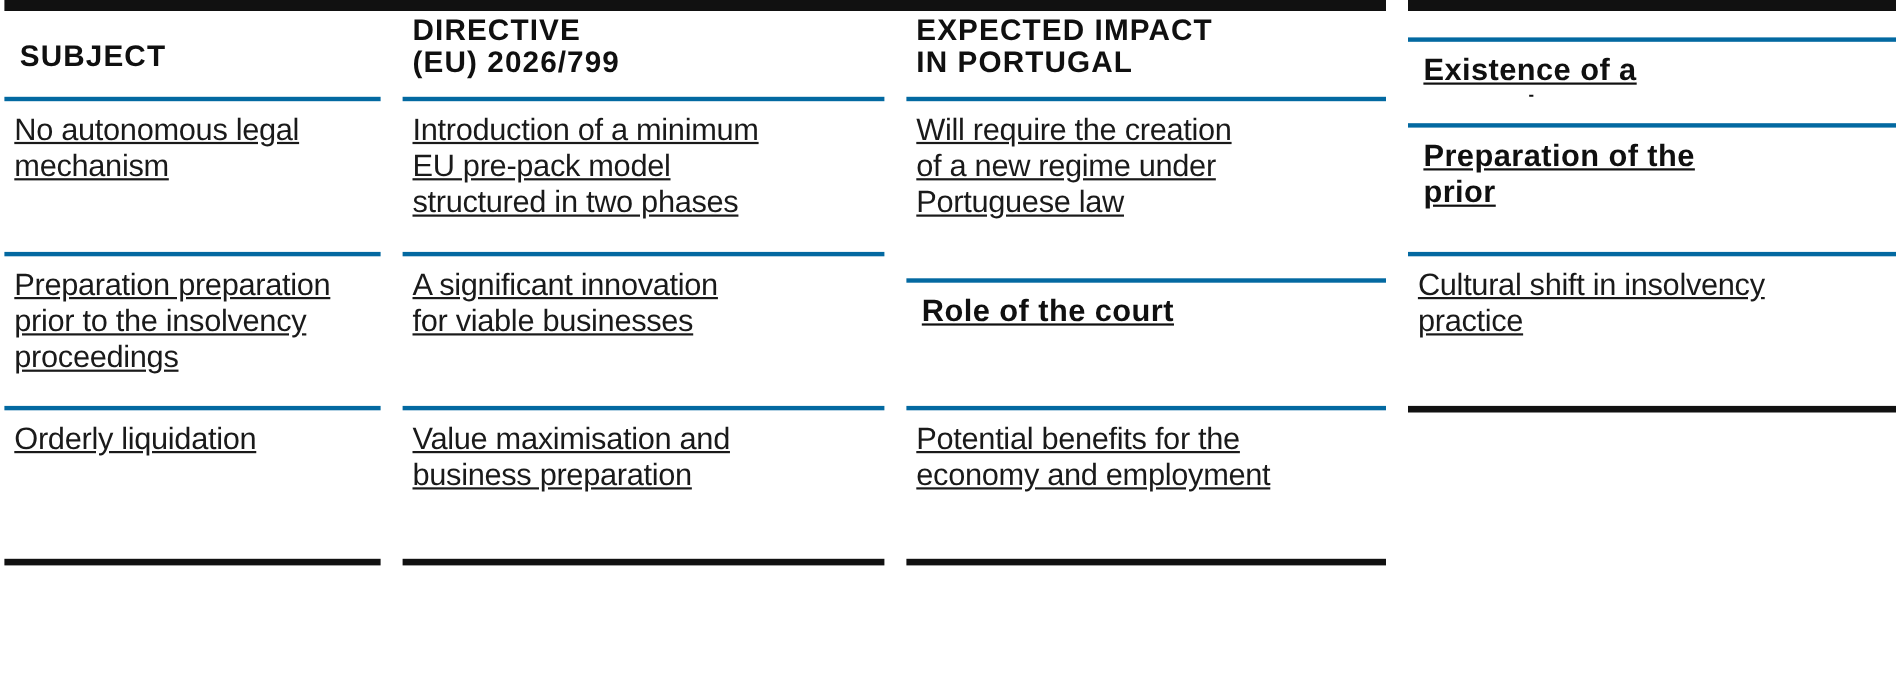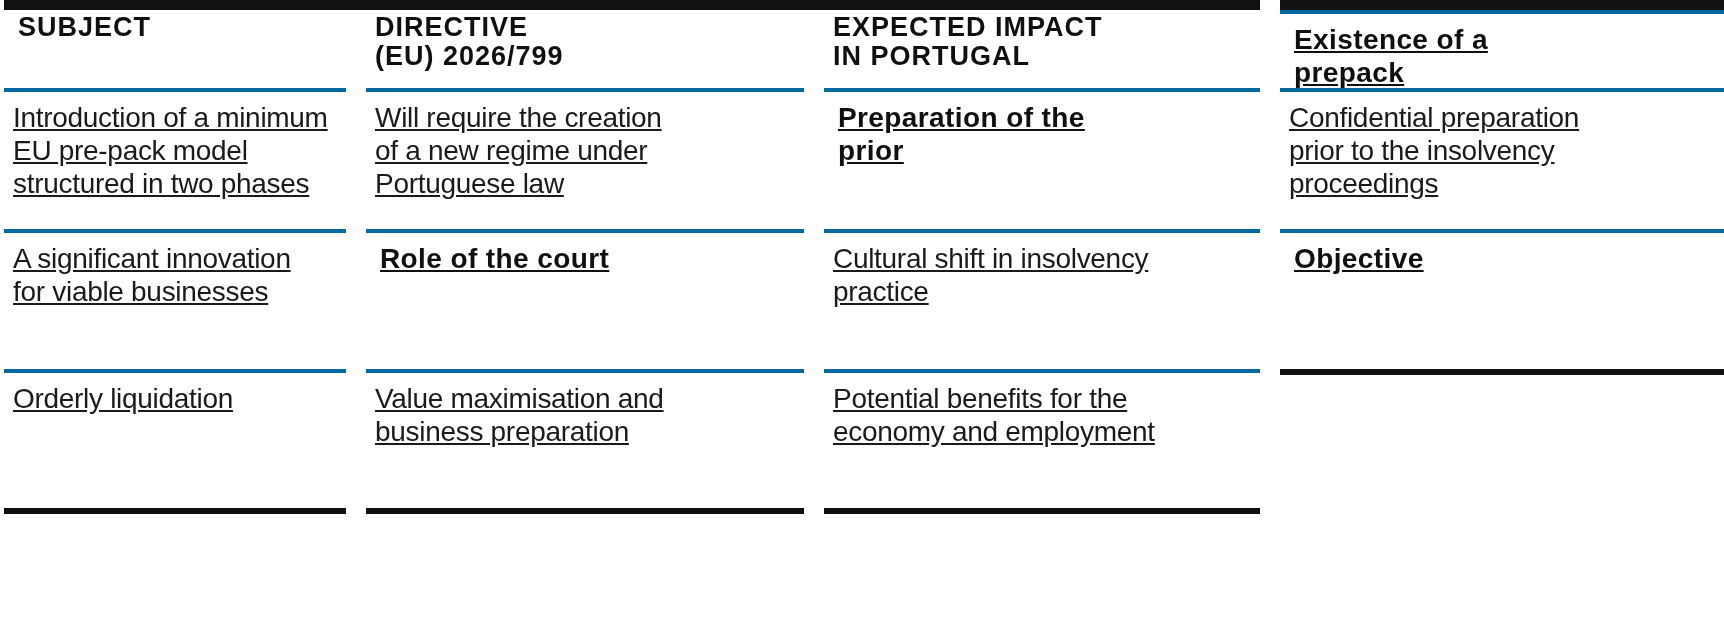--- a/index.html
+++ b/index.html
@@ -53,21 +53,21 @@
     color: #1a1a1a;
     text-decoration: underline;
   }
 
   .cell.td.label {
     font-weight: 700;
     letter-spacing: 0.4px;
     color: #101010;
   }
 
-  .cell.c1 { padding-left: 14px; }
+  .cell.c1 { padding-left: 14px; margin-top: 24px; }
   .cell.c2, .cell.c3, .cell.c4 { padding-left: 9px; }
 
   .bottomrule { border-top: 6px solid #111111; }
 </style>
 </head>
 <body>
 
 <div class="page">
   <div class="grid">
 
@@ -75,40 +75,41 @@
     <div class="toprule span1"></div>
 
     <div class="cell th c1">SUBJECT</div>
     <div class="cell th c3">DIRECTIVE
 (EU) 2026/799</div>
     <div class="cell th c4">EXPECTED IMPACT
 IN PORTUGAL</div>
 
     <div class="cell td label c1">Existence of a
 prepack</div>
+    <div class="cell td c2">No autonomous legal
+mechanism</div>
     <div class="cell td c3">Introduction of a minimum
 EU pre-pack model
 structured in two phases</div>
     <div class="cell td c4">Will require the creation
 of a new regime under
 Portuguese law</div>
 
     <div class="cell td label c1">Preparation of the
 prior</div>
-    <div class="cell td c3">Confidential preparation
+    <div class="cell td c3">Preparation preparation
 prior to the insolvency
 proceedings</div>
     <div class="cell td c4">A significant innovation
 for viable businesses</div>
 
     <div class="cell td label c1">Role of the court</div>
     <div class="cell td c4">Cultural shift in insolvency
 practice</div>
 
-    <div class="cell td label c1">Objective</div>
     <div class="cell td c2">Orderly liquidation</div>
     <div class="cell td c3">Value maximisation and
 business preparation</div>
     <div class="cell td c4">Potential benefits for the
 economy and employment</div>
 
     <div class="bottomrule c1"></div>
     <div class="bottomrule c2"></div>
     <div class="bottomrule c3"></div>
     <div class="bottomrule c4"></div>

